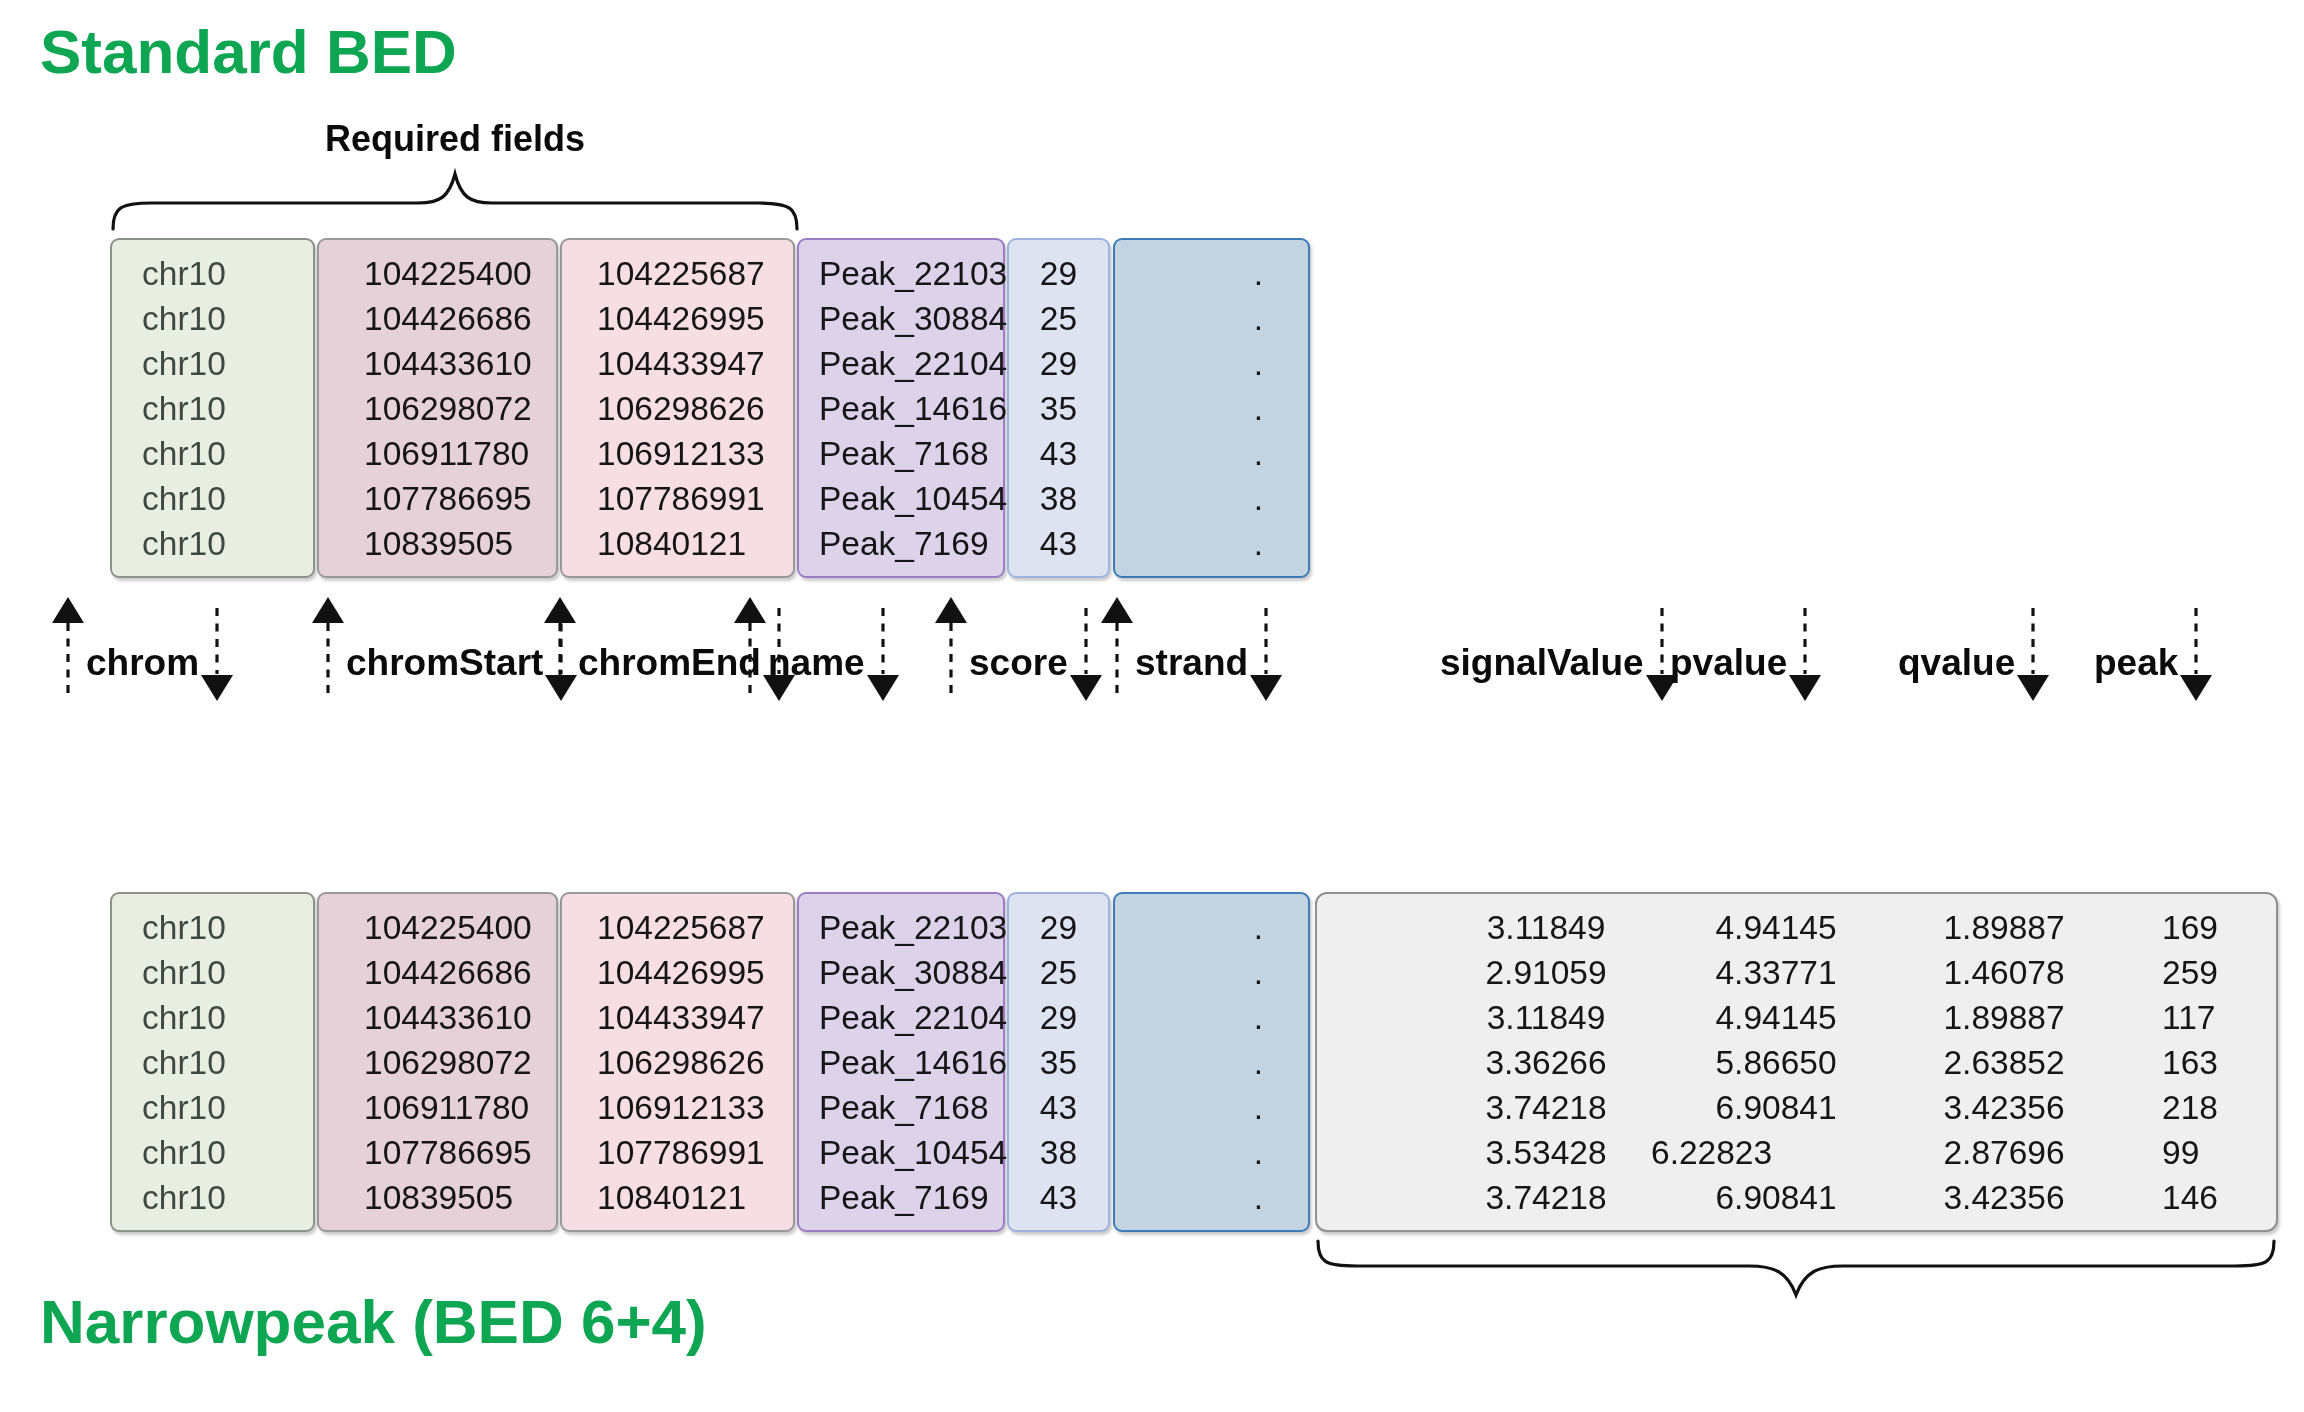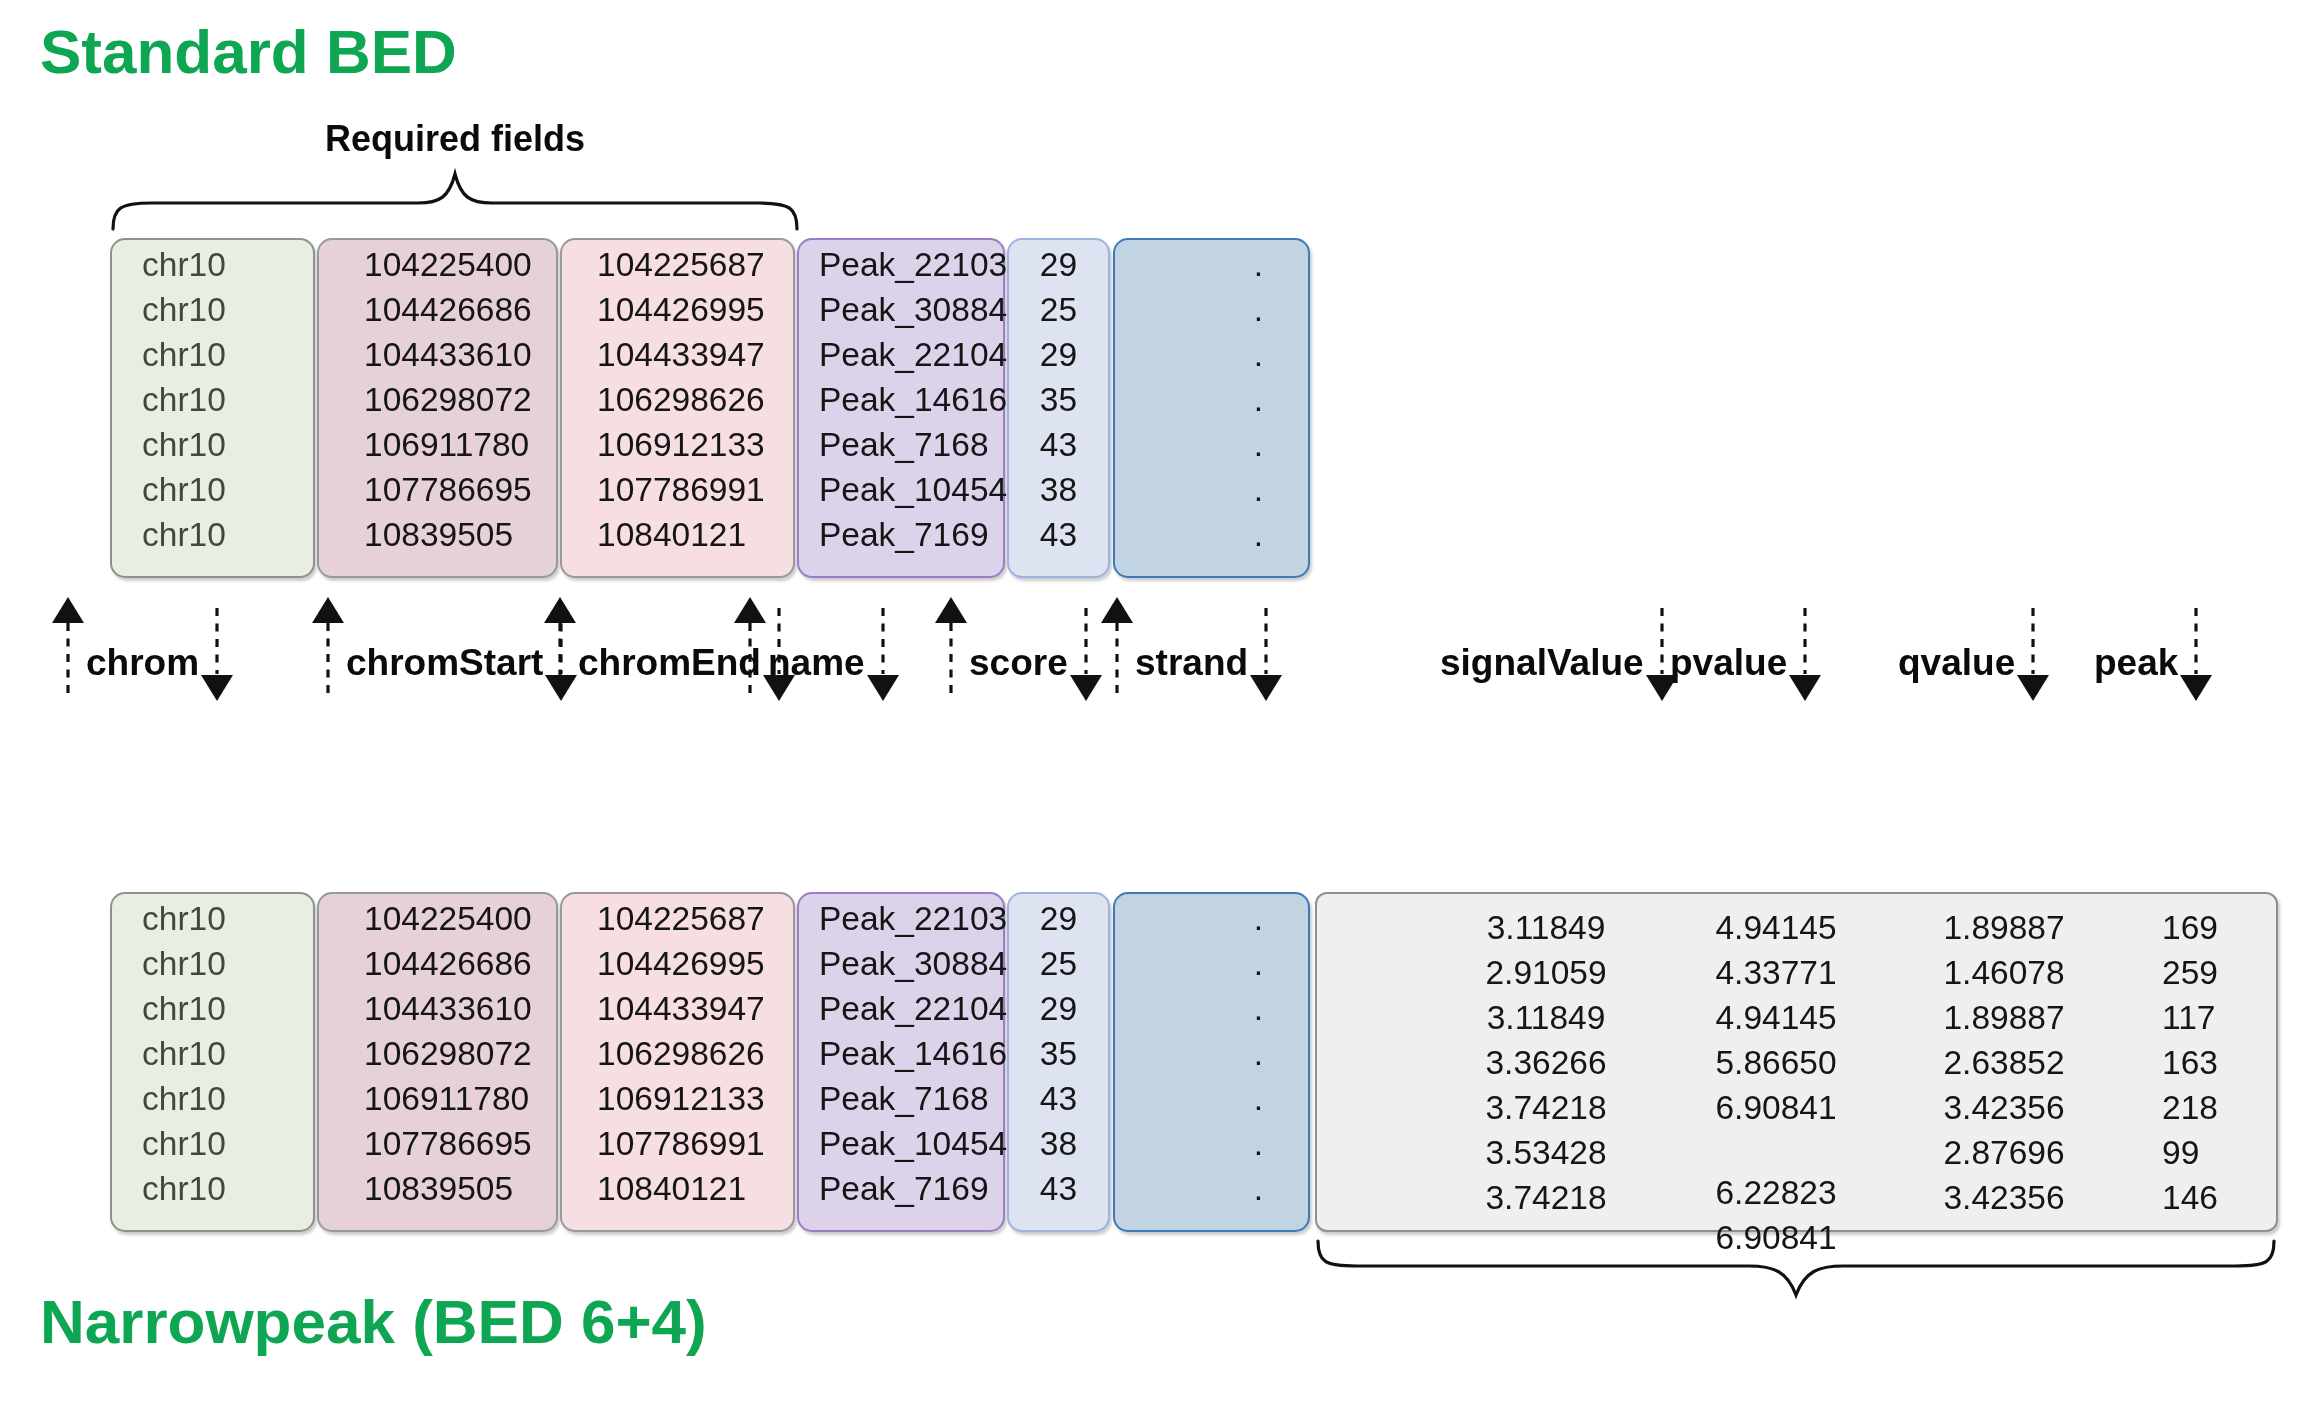--- a/index.html
+++ b/index.html
@@ -25,22 +25,22 @@
     font-weight: 700;
     color: #0b0b0b;
     text-align: center;
     white-space: nowrap;
   }
   .brace { position: absolute; }
   .col {
     position: absolute;
     box-sizing: border-box;
     border: 2.5px solid #999;
-    border-radius: 15px;
-    padding-top: 2px;
+    border-radius: 9px;
+    padding-top: 11px;
     box-shadow: 2px 3px 3px rgba(110,110,110,0.35);
   }
   .cell {
     height: 45px;
     line-height: 45px;
     font-size: 33.5px;
     white-space: nowrap;
     color: #151515;
   }
   .grayblock {
@@ -319,21 +319,21 @@
           <div class="cell" style="text-align: center;">3.74218</div>
           <div class="cell" style="text-align: center;">3.53428</div>
           <div class="cell" style="text-align: center;">3.74218</div>
         </div>
         <div class="p4col" style="left: 334px; width: 250px;">
           <div class="cell" style="text-align: center;">4.94145</div>
           <div class="cell" style="text-align: center;">4.33771</div>
           <div class="cell" style="text-align: center;">4.94145</div>
           <div class="cell" style="text-align: center;">5.86650</div>
           <div class="cell" style="text-align: center;">6.90841</div>
-          <div class="cell" style="text-align: center; margin-top: 40px;">6.22823</div>
+          <div class="cell" style="">6.22823</div>
           <div class="cell" style="text-align: center;">6.90841</div>
         </div>
         <div class="p4col" style="left: 562px; width: 250px;">
           <div class="cell" style="text-align: center;">1.89887</div>
           <div class="cell" style="text-align: center;">1.46078</div>
           <div class="cell" style="text-align: center;">1.89887</div>
           <div class="cell" style="text-align: center;">2.63852</div>
           <div class="cell" style="text-align: center;">3.42356</div>
           <div class="cell" style="text-align: center;">2.87696</div>
           <div class="cell" style="text-align: center;">3.42356</div>

